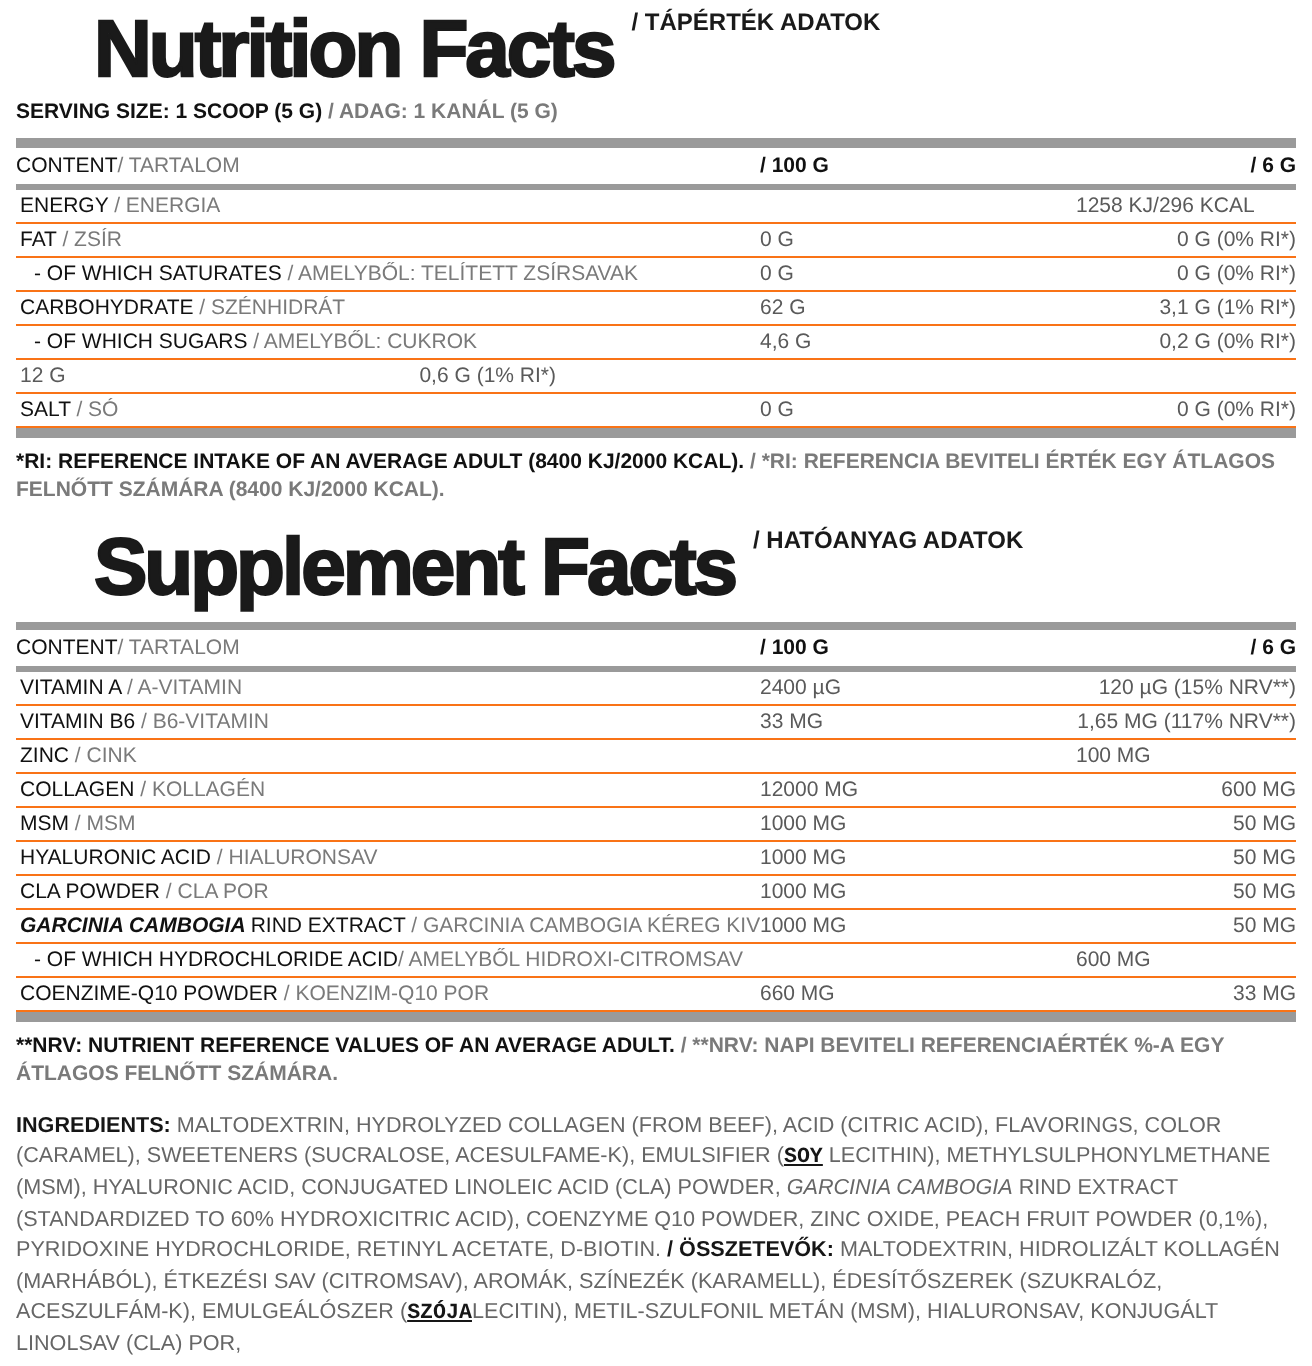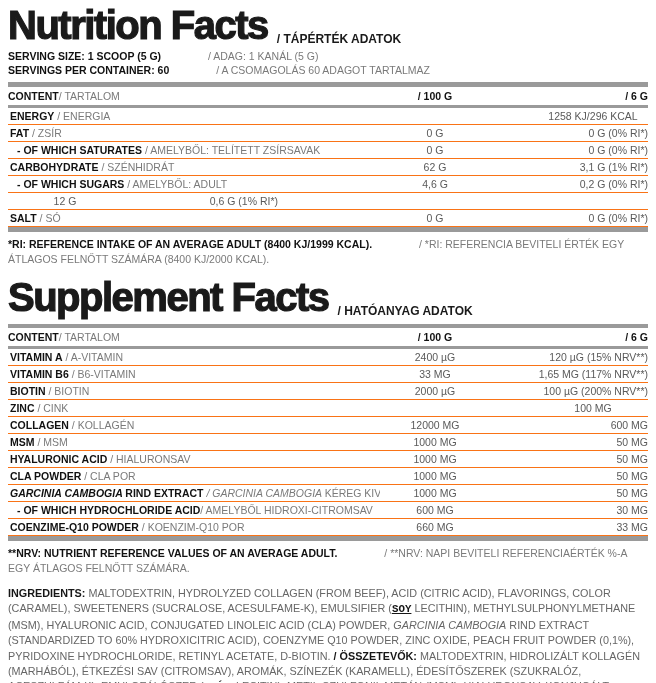--- a/index.html
+++ b/index.html
@@ -4,51 +4,51 @@
 <style>
   html,body{margin:0;padding:0;background:#fff;}
   body{
     width:656px;height:683px;overflow:hidden;
     font-family:"Liberation Sans",sans-serif;
     color:#1a1a1a;-webkit-font-smoothing:antialiased;
   }
   .page{padding:2px 8px 0 8px;}
 
   
-  .title-row{display:flex;align-items:flex-end;gap:9px;margin-top:2px;}
+  .title-row{display:flex;align-items:flex-start;gap:9px;margin-top:2px;margin-left:39px;}
   .big-title{
     font-size:40px;font-weight:bold;letter-spacing:-1.5px;line-height:1.05;
     -webkit-text-stroke:1.2px #1a1a1a;white-space:nowrap;
   }
   .title-suffix{font-size:12px;font-weight:bold;letter-spacing:0;white-space:nowrap;}
 
   
   .serving{font-size:10.5px;line-height:13.5px;margin-top:4px;}
   .b{font-weight:bold;color:#111;}
-  .g{font-weight:normal;color:#7a7a7a;padding-left:44px;}
+  .g{font-weight:bold;color:#7a7a7a;}
 
   
   .bar{background:#9a9a9a;height:5px;border:0;margin:0;}
   .bar-thin{background:#9a9a9a;height:3px;border:0;margin:0;}
 
   
   .ftable{width:100%;}
   .t-row{
     display:flex;align-items:baseline;
     border-bottom:1px solid #f97316;
     padding:2px 0 2px 2px;font-size:10.5px;line-height:12px;
   }
   .t-row.header{font-weight:bold;border-bottom:0;padding:3px 0;}
   .t-row.indent .name{padding-left:7px;}
   .name{flex:1;white-space:nowrap;overflow:hidden;}
-  .name .en{font-weight:bold;color:#111;}
+  .name .en{font-weight:normal;color:#111;}
   .name .en-i{font-weight:bold;font-style:italic;color:#111;}
   .name .hu{font-weight:normal;color:#7a7a7a;}
-  .name .hu-i{font-weight:normal;font-style:italic;color:#7a7a7a;}
-  .col-100{width:110px;text-align:center;white-space:nowrap;color:#5a5a5a;}
+  .name .hu-i{font-weight:normal;color:#7a7a7a;}
+  .col-100{width:110px;text-align:left;white-space:nowrap;color:#5a5a5a;}
   .col-6{width:158px;text-align:right;white-space:nowrap;color:#5a5a5a;}
   .t-row.header .col-100,.t-row.header .col-6{color:#111;font-weight:bold;}
   .t-row.header .name .en{color:#111;}
 
   
   .footnote{font-size:10.5px;line-height:14.5px;margin-top:5px;}
   .sup-title{margin-top:10px;}
 
   
   .ingredients{
@@ -64,21 +64,20 @@
 <body>
 
 <div class="page">
 
   <div class="title-row">
     <span class="big-title">Nutrition Facts</span>
     <span class="title-suffix">/ TÁPÉRTÉK ADATOK</span>
   </div>
 
   <div class="serving"><span class="b">SERVING SIZE: 1 SCOOP (5 G)</span><span class="g"> / ADAG: 1 KANÁL (5 G)</span></div>
-  <div class="serving" style="margin-top:0;"><span class="b">SERVINGS PER CONTAINER: 60</span><span class="g"> / A CSOMAGOLÁS 60 ADAGOT TARTALMAZ</span></div>
 
   <div class="bar" style="margin-top:5px;"></div>
 
   <div class="ftable">
     <div class="t-row header">
       <span class="name"><span class="en">CONTENT</span><span class="hu">/ TARTALOM</span></span>
       <span class="col-100">/ 100 G</span>
       <span class="col-6">/ 6 G</span>
     </div>
     <div class="bar-thin"></div>
@@ -101,40 +100,40 @@
           <span class="col-6">0 G (0% RI*)</span>
         </div>
 
         <div class="t-row">
           <span class="name"><span class="en-i"></span><span class="en">CARBOHYDRATE</span><span class="hu-i"></span><span class="hu"> / SZÉNHIDRÁT</span></span>
           <span class="col-100">62 G</span>
           <span class="col-6">3,1 G (1% RI*)</span>
         </div>
 
         <div class="t-row indent">
-          <span class="name"><span class="en-i"></span><span class="en">- OF WHICH SUGARS</span><span class="hu-i"></span><span class="hu"> / AMELYBŐL: ADULT</span></span>
+          <span class="name"><span class="en-i"></span><span class="en">- OF WHICH SUGARS</span><span class="hu-i"></span><span class="hu"> / AMELYBŐL: CUKROK</span></span>
           <span class="col-100">4,6 G</span>
           <span class="col-6">0,2 G (0% RI*)</span>
         </div>
 
         <div class="t-row">
           <span class="col-100">12 G</span>
           <span class="col-6">0,6 G (1% RI*)</span>
         </div>
 
         <div class="t-row">
           <span class="name"><span class="en-i"></span><span class="en">SALT</span><span class="hu-i"></span><span class="hu"> / SÓ</span></span>
           <span class="col-100">0 G</span>
           <span class="col-6">0 G (0% RI*)</span>
         </div>
       </div>
     <div class="bar"></div>
   </div>
 
-  <div class="footnote"><span class="b">*RI: REFERENCE INTAKE OF AN AVERAGE ADULT (8400 KJ/1999 KCAL).</span><span class="g"> / *RI: REFERENCIA BEVITELI ÉRTÉK EGY ÁTLAGOS FELNŐTT SZÁMÁRA (8400 KJ/2000 KCAL).</span></div>
+  <div class="footnote"><span class="b">*RI: REFERENCE INTAKE OF AN AVERAGE ADULT (8400 KJ/2000 KCAL).</span><span class="g"> / *RI: REFERENCIA BEVITELI ÉRTÉK EGY ÁTLAGOS FELNŐTT SZÁMÁRA (8400 KJ/2000 KCAL).</span></div>
 
   <div class="title-row sup-title">
     <span class="big-title">Supplement Facts</span>
     <span class="title-suffix">/ HATÓANYAG ADATOK</span>
   </div>
 
   <div class="bar" style="margin-top:6px;height:4px;"></div>
 
   <div class="ftable">
     <div class="t-row header">
@@ -150,25 +149,20 @@
           <span class="col-100">2400 µG</span>
           <span class="col-6">120 µG (15% NRV**)</span>
         </div>
 
         <div class="t-row">
           <span class="name"><span class="en-i"></span><span class="en">VITAMIN B6</span><span class="hu-i"></span><span class="hu"> / B6-VITAMIN</span></span>
           <span class="col-100">33 MG</span>
           <span class="col-6">1,65 MG (117% NRV**)</span>
         </div>
 
-        <div class="t-row">
-          <span class="name"><span class="en-i"></span><span class="en">BIOTIN</span><span class="hu-i"></span><span class="hu"> / BIOTIN</span></span>
-          <span class="col-100">2000 µG</span>
-          <span class="col-6">100 µG (200% NRV**)</span>
-        </div>
 
         <div class="t-row">
           <span class="name"><span class="en-i"></span><span class="en">ZINC</span><span class="hu-i"></span><span class="hu"> / CINK</span></span>
           <span class="col-100">100 MG</span>
         </div>
 
         <div class="t-row">
           <span class="name"><span class="en-i"></span><span class="en">COLLAGEN</span><span class="hu-i"></span><span class="hu"> / KOLLAGÉN</span></span>
           <span class="col-100">12000 MG</span>
           <span class="col-6">600 MG</span>
@@ -194,21 +188,20 @@
 
         <div class="t-row">
           <span class="name"><span class="en-i">GARCINIA CAMBOGIA </span><span class="en">RIND EXTRACT</span><span class="hu-i"> / GARCINIA CAMBOGIA </span><span class="hu">KÉREG KIVONAT</span></span>
           <span class="col-100">1000 MG</span>
           <span class="col-6">50 MG</span>
         </div>
 
         <div class="t-row indent">
           <span class="name"><span class="en-i"></span><span class="en">- OF WHICH HYDROCHLORIDE ACID</span><span class="hu-i"></span><span class="hu">/ AMELYBŐL HIDROXI-CITROMSAV</span></span>
           <span class="col-100">600 MG</span>
-          <span class="col-6">30 MG</span>
         </div>
 
         <div class="t-row">
           <span class="name"><span class="en-i"></span><span class="en">COENZIME-Q10 POWDER</span><span class="hu-i"></span><span class="hu"> / KOENZIM-Q10 POR</span></span>
           <span class="col-100">660 MG</span>
           <span class="col-6">33 MG</span>
         </div>
       </div>
     <div class="bar"></div>
   </div>

